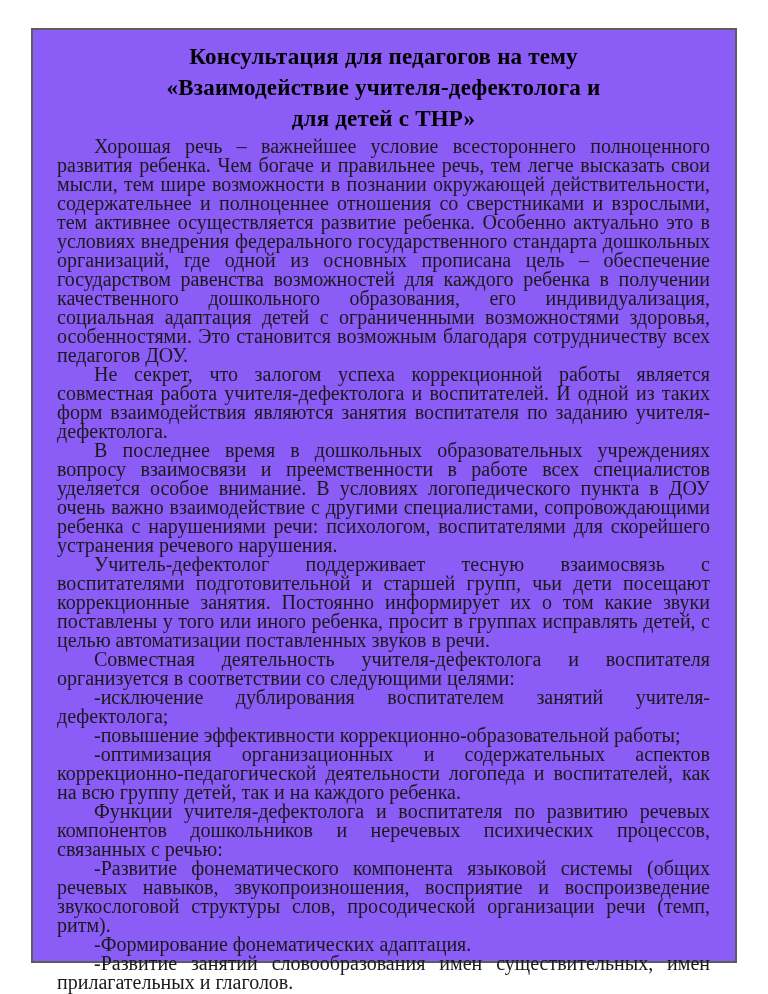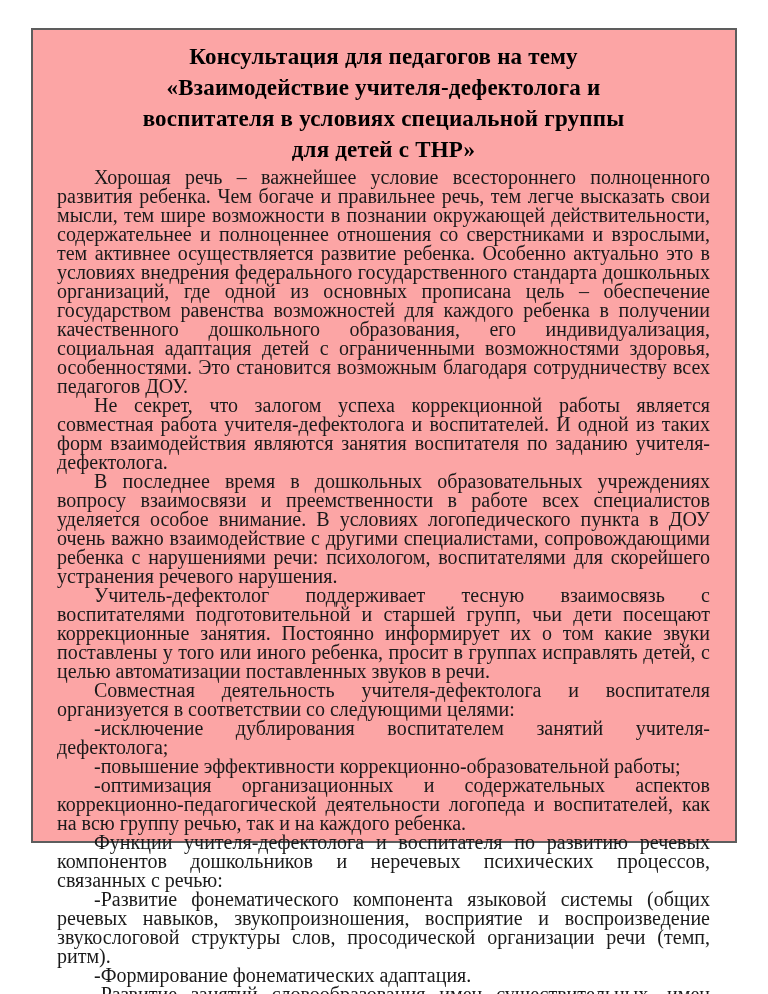--- a/index.html
+++ b/index.html
@@ -16,24 +16,24 @@
     font-family: "Liberation Serif", "DejaVu Serif", serif;
     color: #1a1a1a;
     overflow: hidden;
   }
 
   .frame {
     position: absolute;
     left: 31px;
     top: 28px;
     width: 706px;
-    height: 815px;
+    height: 935px;
     border: 2px solid #5d5d5d;
     padding: 11px 25px 10px 24px;
-    background: #fca5a5;
+    background: #8b5cf6;
   }
 
   .title {
     font-weight: bold;
     font-size: 23px;
     line-height: 31px;
     text-align: center;
     letter-spacing: 0.2px;
     color: #000000;
     margin-bottom: 3px;
@@ -51,31 +51,30 @@
 </style>
 </head>
 <body>
 
 <div class="page">
   <div class="frame">
 
     <h1 class="title">
       <span class="title-line">Консультация для педагогов на тему</span>
       <span class="title-line">«Взаимодействие учителя-дефектолога и</span>
-      <span class="title-line">воспитателя в условиях специальной группы</span>
       <span class="title-line">для детей с ТНР»</span>
     </h1>
 
     <p class="para">Хорошая речь – важнейшее условие всестороннего полноценного развития ребенка. Чем богаче и правильнее речь, тем легче высказать свои мысли, тем шире возможности в познании окружающей действительности, содержательнее и полноценнее отношения со сверстниками и взрослыми, тем активнее осуществляется развитие ребенка. Особенно актуально это в условиях внедрения федерального государственного стандарта дошкольных организаций, где одной из основных прописана цель – обеспечение государством равенства возможностей для каждого ребенка в получении качественного дошкольного образования, его индивидуализация, социальная адаптация детей с ограниченными возможностями здоровья, особенностями. Это становится возможным благодаря сотрудничеству всех педагогов ДОУ.</p>
     <p class="para">Не секрет, что залогом успеха коррекционной работы является совместная работа учителя-дефектолога и воспитателей. И одной из таких форм взаимодействия являются занятия воспитателя по заданию учителя-дефектолога.</p>
     <p class="para">В последнее время в дошкольных образовательных учреждениях вопросу взаимосвязи и преемственности в работе всех специалистов уделяется особое внимание. В условиях логопедического пункта в ДОУ очень важно взаимодействие с другими специалистами, сопровождающими ребенка с нарушениями речи: психологом, воспитателями для скорейшего устранения речевого нарушения.</p>
     <p class="para">Учитель-дефектолог поддерживает тесную взаимосвязь с воспитателями подготовительной и старшей групп, чьи дети посещают коррекционные занятия. Постоянно информирует их о том какие звуки поставлены у того или иного ребенка, просит в группах исправлять детей, с целью автоматизации поставленных звуков в речи.</p>
     <p class="para">Совместная деятельность учителя-дефектолога и воспитателя организуется в соответствии со следующими целями:</p>
     <p class="para">-исключение дублирования воспитателем занятий учителя-дефектолога;</p>
     <p class="para">-повышение эффективности коррекционно-образовательной работы;</p>
-    <p class="para">-оптимизация организационных и содержательных аспектов коррекционно-педагогической деятельности логопеда и воспитателей, как на всю группу речью, так и на каждого ребенка.</p>
+    <p class="para">-оптимизация организационных и содержательных аспектов коррекционно-педагогической деятельности логопеда и воспитателей, как на всю группу детей, так и на каждого ребенка.</p>
     <p class="para">Функции учителя-дефектолога и воспитателя по развитию речевых компонентов дошкольников и неречевых психических процессов, связанных с речью:</p>
     <p class="para">-Развитие фонематического компонента языковой системы (общих речевых навыков, звукопроизношения, восприятие и воспроизведение звукослоговой структуры слов, просодической организации речи (темп, ритм).</p>
     <p class="para">-Формирование фонематических адаптация.</p>
     <p class="para">-Развитие занятий словообразования имен существительных, имен прилагательных и глаголов.</p>
 
   </div>
 </div>
 
 </body></html>

